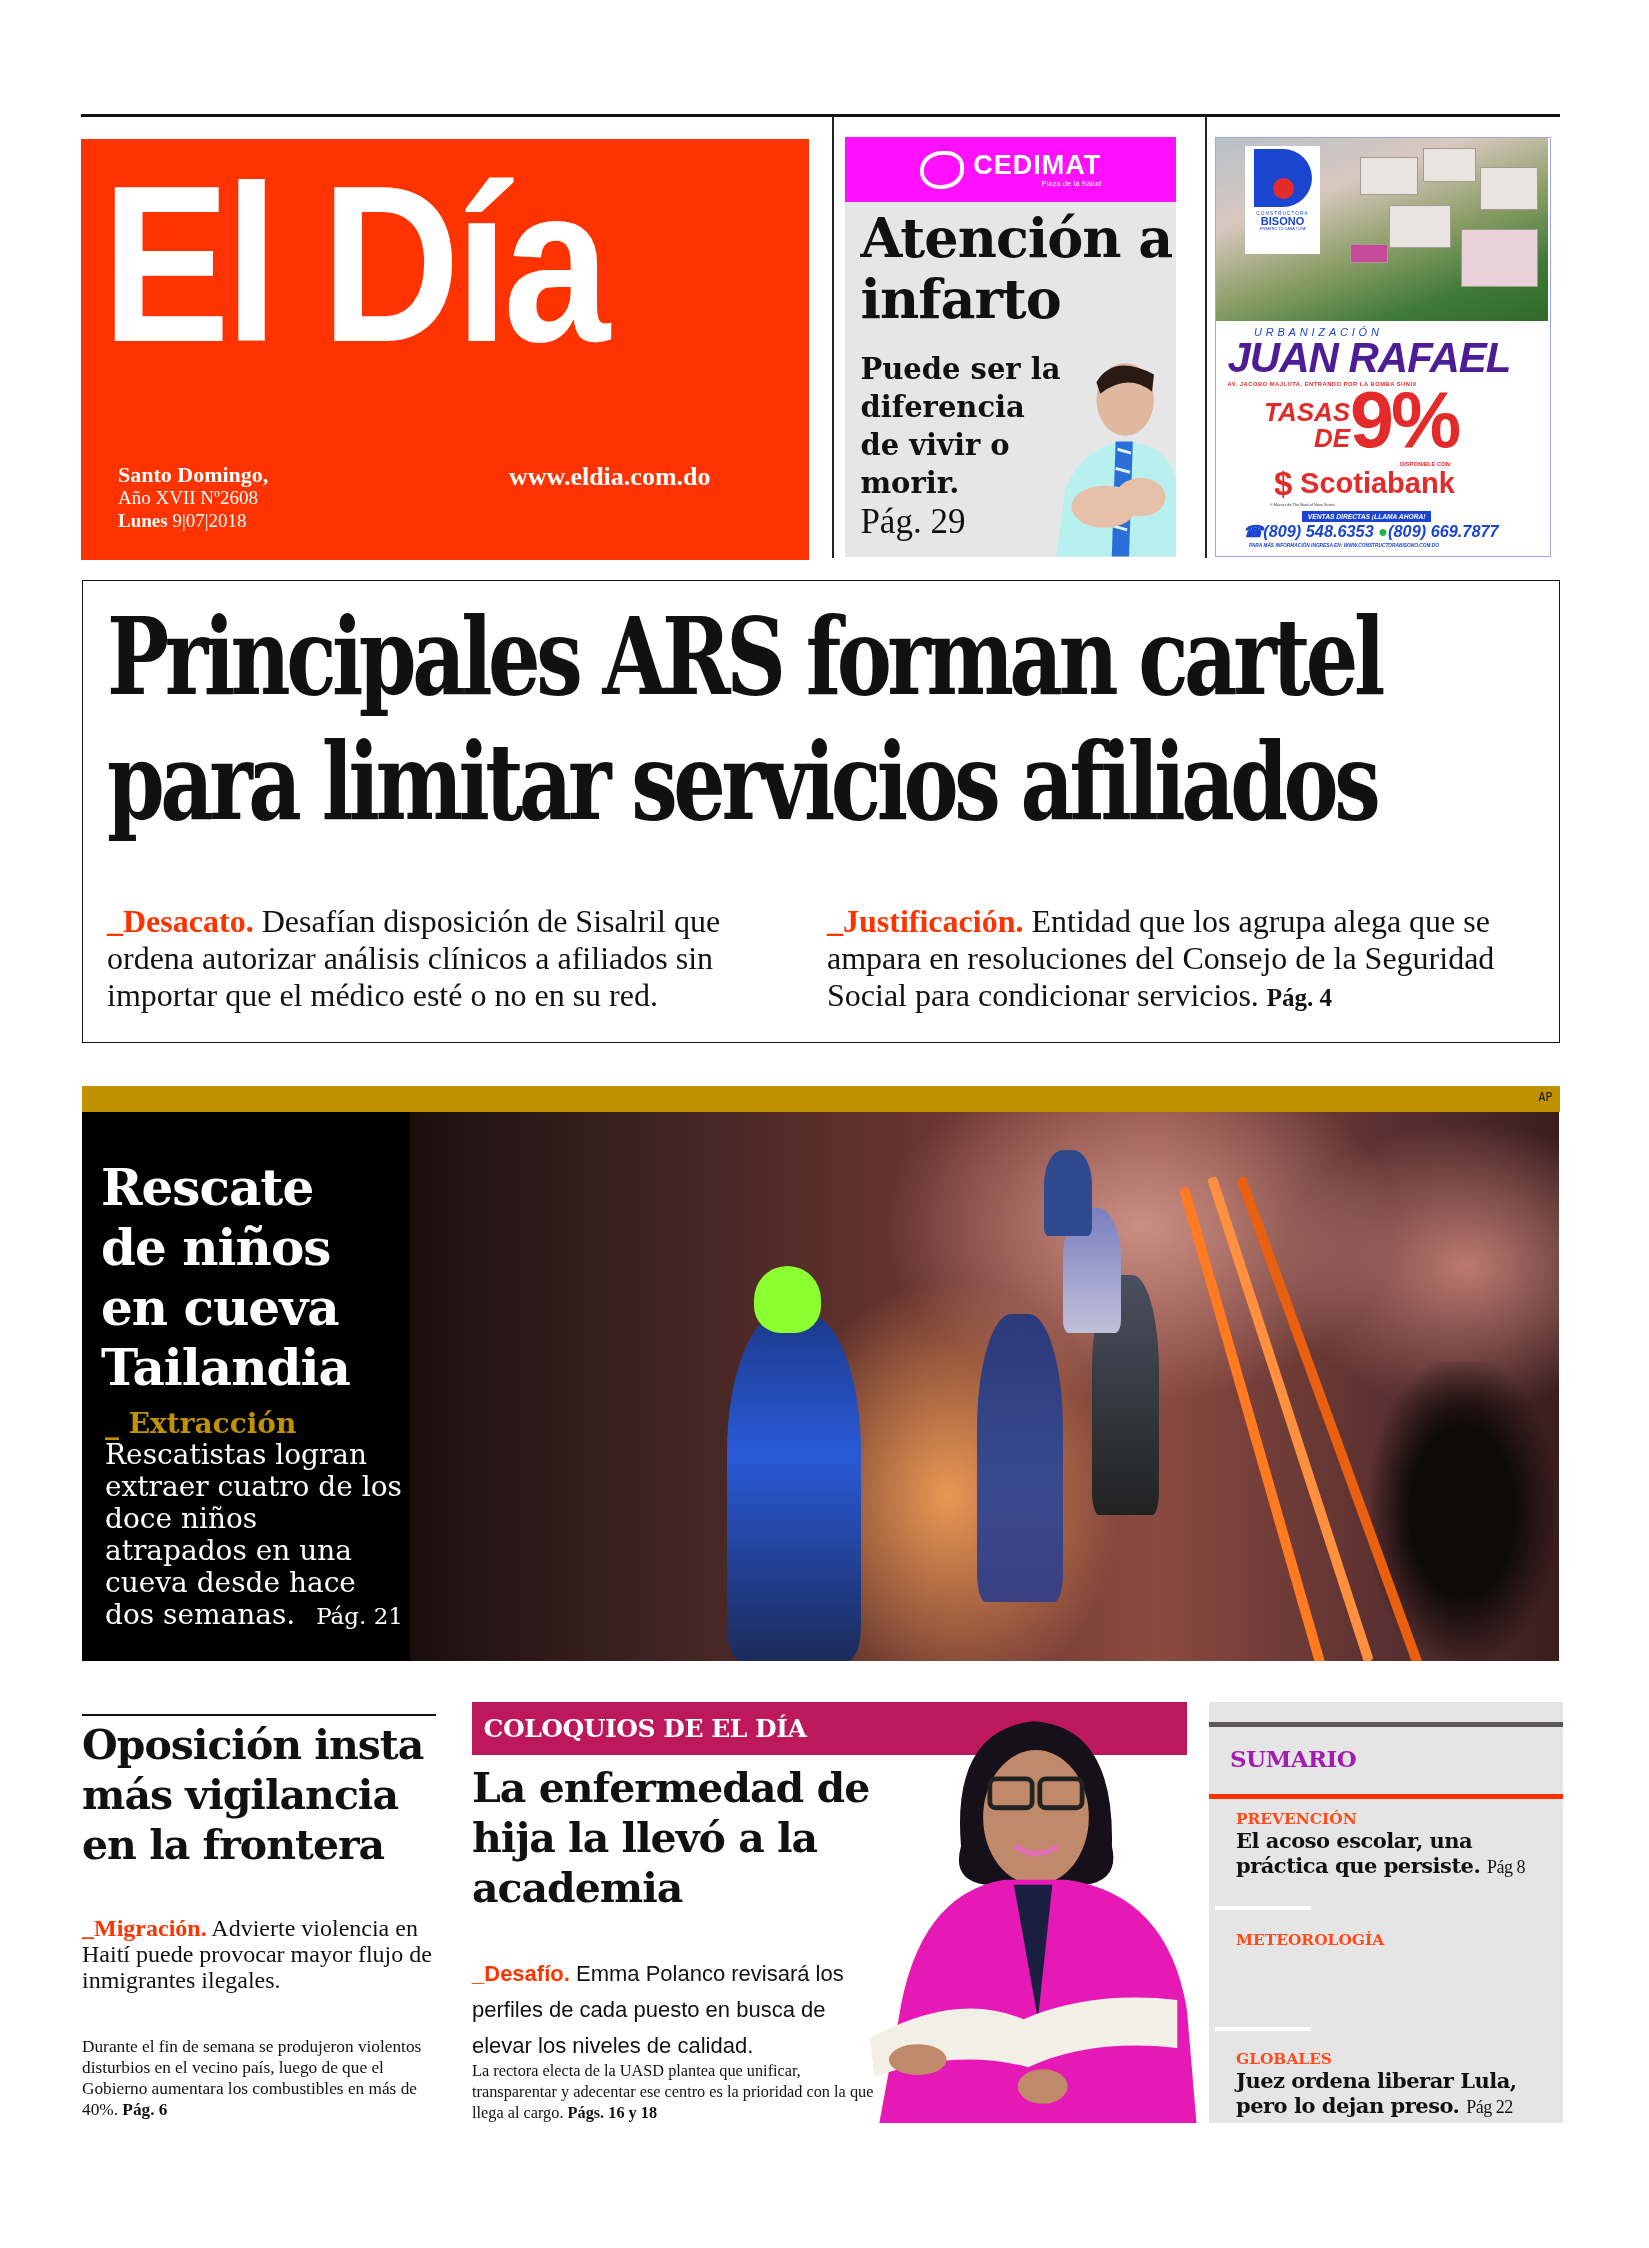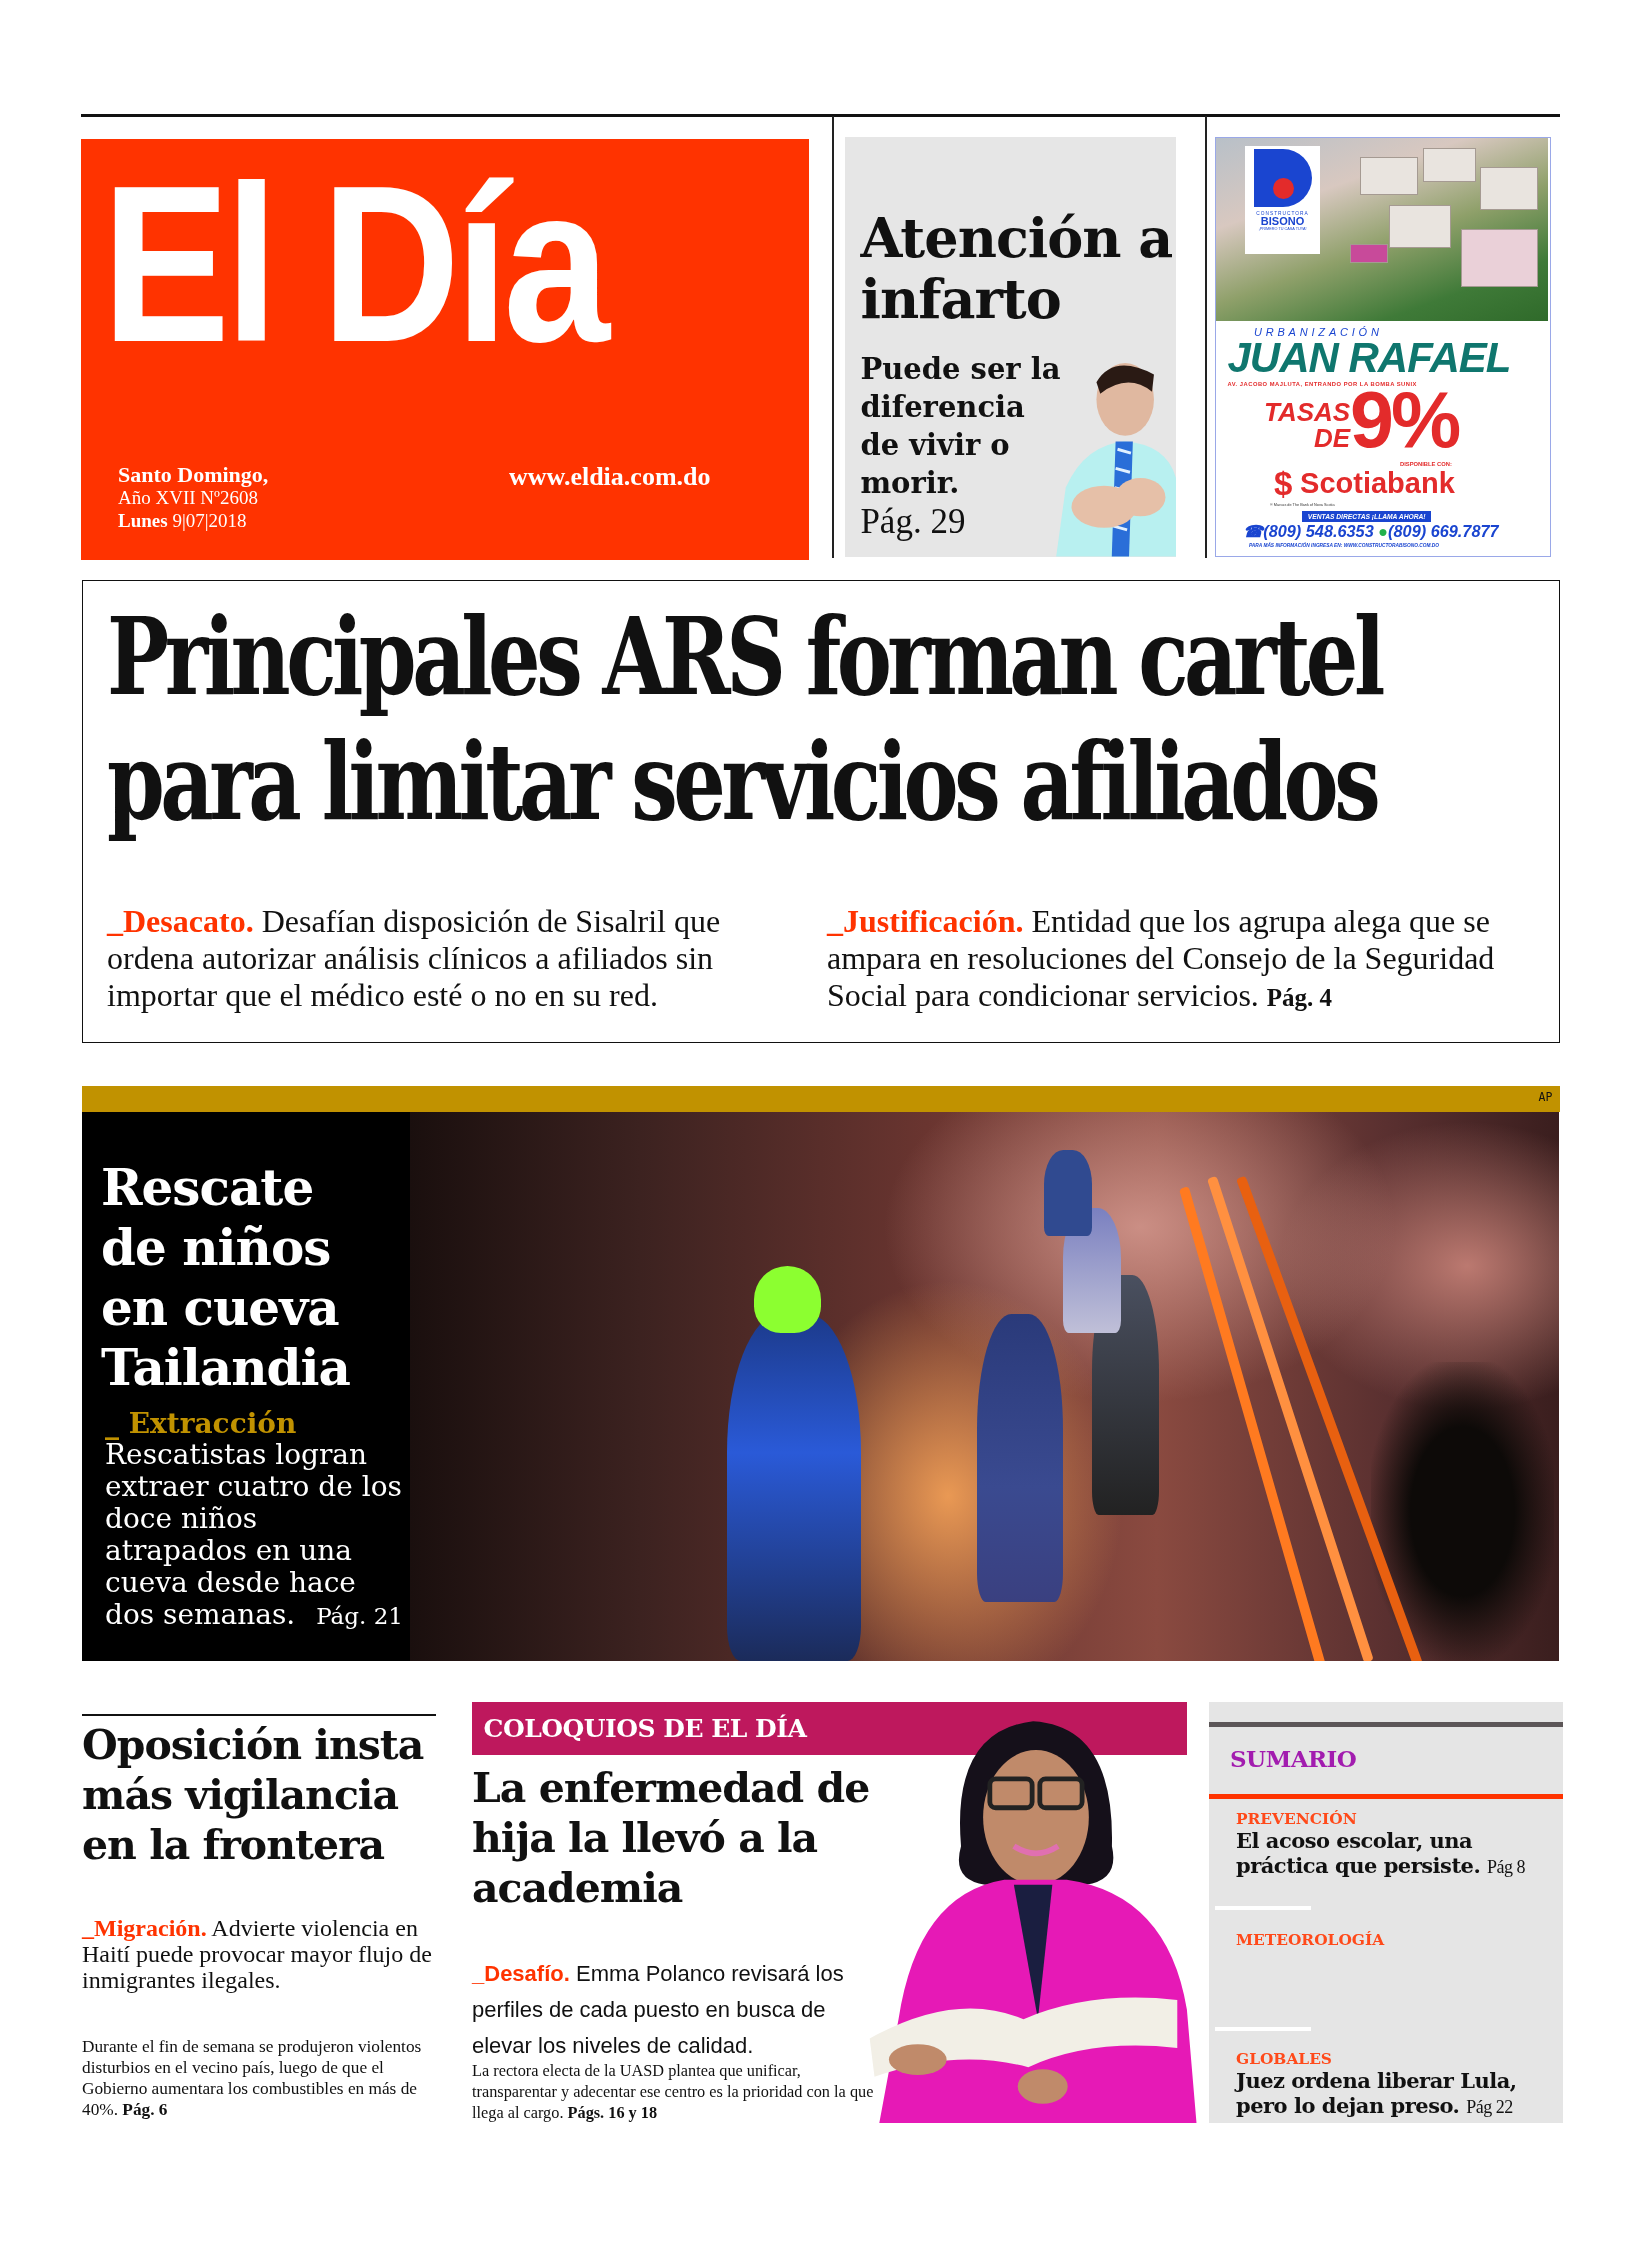--- a/index.html
+++ b/index.html
@@ -35,21 +35,21 @@
   .bisono { left: 1215px; top: 137px; width: 336px; height: 420px; background: #fff; border: 1.9px solid #9aa8e8; overflow: hidden; }
   .bis-photo { position: absolute; left: 0; top: 0; width: 332px; height: 183px; background: linear-gradient(160deg, #b8c0c8 0%, #d8c8c0 30%, #8fa06a 55%, #3f7a38 80%, #2f6a2a 100%); }
   .bis-bldg { position: absolute; background: #e9e4df; border: 1px solid #a59a92; }
   .bis-logo { position: absolute; left: 29px; top: 7.7px; width: 75px; height: 108px; background: #fff; text-align: center; }
   .bis-logo-mark { width: 58px; height: 58px; margin: 3.8px auto 0; background: #1a45d0; border-radius: 0 29px 29px 0; position: relative; }
   .bis-logo-ball { position: absolute; left: 19px; top: 29px; width: 21px; height: 21px; border-radius: 50%; background: #e32b2b; }
   .bis-logo-cons { font-family: "Liberation Sans", sans-serif; font-size: 4.8px; color: #1a45d0; letter-spacing: 1px; margin-top: 3.8px; }
   .bis-logo-name { font-family: "Liberation Sans", sans-serif; font-weight: 700; font-size: 11px; color: #1a45d0; line-height: 1; }
   .bis-logo-tag { font-family: "Liberation Sans", sans-serif; font-size: 3.8px; color: #1a45d0; }
   .bis-urb { position: absolute; left: 38px; top: 188px; font-family: "Liberation Sans", sans-serif; font-style: italic; font-size: 11px; letter-spacing: 3.8px; color: #1a45d0; }
-  .bis-name { position: absolute; left: 11.5px; top: 196px; font-family: "Liberation Sans", sans-serif; font-style: italic; font-weight: 700; font-size: 42px; color: #0f766e; letter-spacing: -1px; white-space: nowrap; }
+  .bis-name { position: absolute; left: 11.5px; top: 196px; font-family: "Liberation Sans", sans-serif; font-style: italic; font-weight: 700; font-size: 42px; color: #4c1d95; letter-spacing: -1px; white-space: nowrap; }
   .bis-addr { position: absolute; left: 11.5px; top: 243px; font-family: "Liberation Sans", sans-serif; font-weight: 700; font-size: 5.8px; color: #e32b2b; letter-spacing: 0.5px; white-space: nowrap; }
   .bis-tasas { position: absolute; left: 48px; top: 261px; width: 86px; text-align: right; font-family: "Liberation Sans", sans-serif; font-weight: 700; font-style: italic; font-size: 26px; line-height: 26px; color: #e32b2b; }
   .bis-rate { position: absolute; left: 134px; top: 242px; font-family: "Liberation Sans", sans-serif; font-weight: 700; font-size: 79px; line-height: 1; color: #e32b2b; letter-spacing: -2.9px; }
   .bis-disp { position: absolute; left: 184px; top: 323px; font-family: "Liberation Sans", sans-serif; font-weight: 700; font-size: 5.8px; color: #e32b2b; }
   .bis-scotia { position: absolute; left: 58px; top: 329px; display: flex; align-items: center; gap: 7.7px; color: #e32b2b; }
   .bis-scotia-icon { font-family: "Liberation Sans", sans-serif; font-weight: 700; font-size: 33px; line-height: 1; }
   .bis-scotia-name { font-family: "Liberation Sans", sans-serif; font-weight: 700; font-size: 29px; }
   .bis-nova { position: absolute; left: 54px; top: 365px; font-family: "Liberation Sans", sans-serif; font-size: 3.8px; color: #333; }
   .bis-ventas { position: absolute; left: 86px; top: 373px; background: #1a45d0; color: #fff; font-family: "Liberation Sans", sans-serif; font-weight: 700; font-style: italic; font-size: 6.7px; padding: 1.9px 5.8px; }
   .bis-phones { position: absolute; left: 27px; top: 384px; font-family: "Liberation Sans", sans-serif; font-weight: 700; font-style: italic; font-size: 16.3px; color: #1a45d0; white-space: nowrap; }
@@ -116,20 +116,27 @@
 
 <div class="abs masthead">
   <div class="logo">El Día</div>
   <div class="mh-city">Santo Domingo,</div>
   <div class="mh-edition">Año XVII Nº2608</div>
   <div class="mh-date"><b>Lunes</b> <span>9|07|2018</span></div>
   <div class="mh-url">www.eldia.com.do</div>
 </div>
 
 <div class="abs cedimat">
+  <div class="ced-band">
+    <div class="ced-logo-icon"></div>
+    <div>
+      <div class="ced-name">CEDIMAT</div>
+      <div class="ced-sub">Plaza de la Salud</div>
+    </div>
+  </div>
   <div class="ced-title">Atención a infarto</div>
   <div class="ced-body">Puede ser la diferencia de vivir o morir.</div>
   <div class="ced-page">Pág. 29</div>
   <svg class="ced-man" viewBox="0 0 145 212">
     <ellipse cx="92" cy="48" rx="30" ry="38" fill="#e0b8a0"></ellipse>
     <path d="M62 30 Q80 0 122 22 L120 40 Q95 20 66 42 Z" fill="#2a1a14"></path>
     <path d="M20 212 L30 140 Q50 95 92 92 Q135 95 145 130 L145 212 Z" fill="#b8f0f0"></path>
     <path d="M82 92 L100 92 L96 212 L78 212 Z" fill="#2a6ed8"></path>
     <path d="M84 100 L98 104 M82 120 L97 124 M81 140 L96 144 M80 160 L95 164 M79 180 L94 184" stroke="#e0f0ff" stroke-width="3"></path>
     <ellipse cx="70" cy="160" rx="34" ry="22" fill="#e6c0a8"></ellipse>

